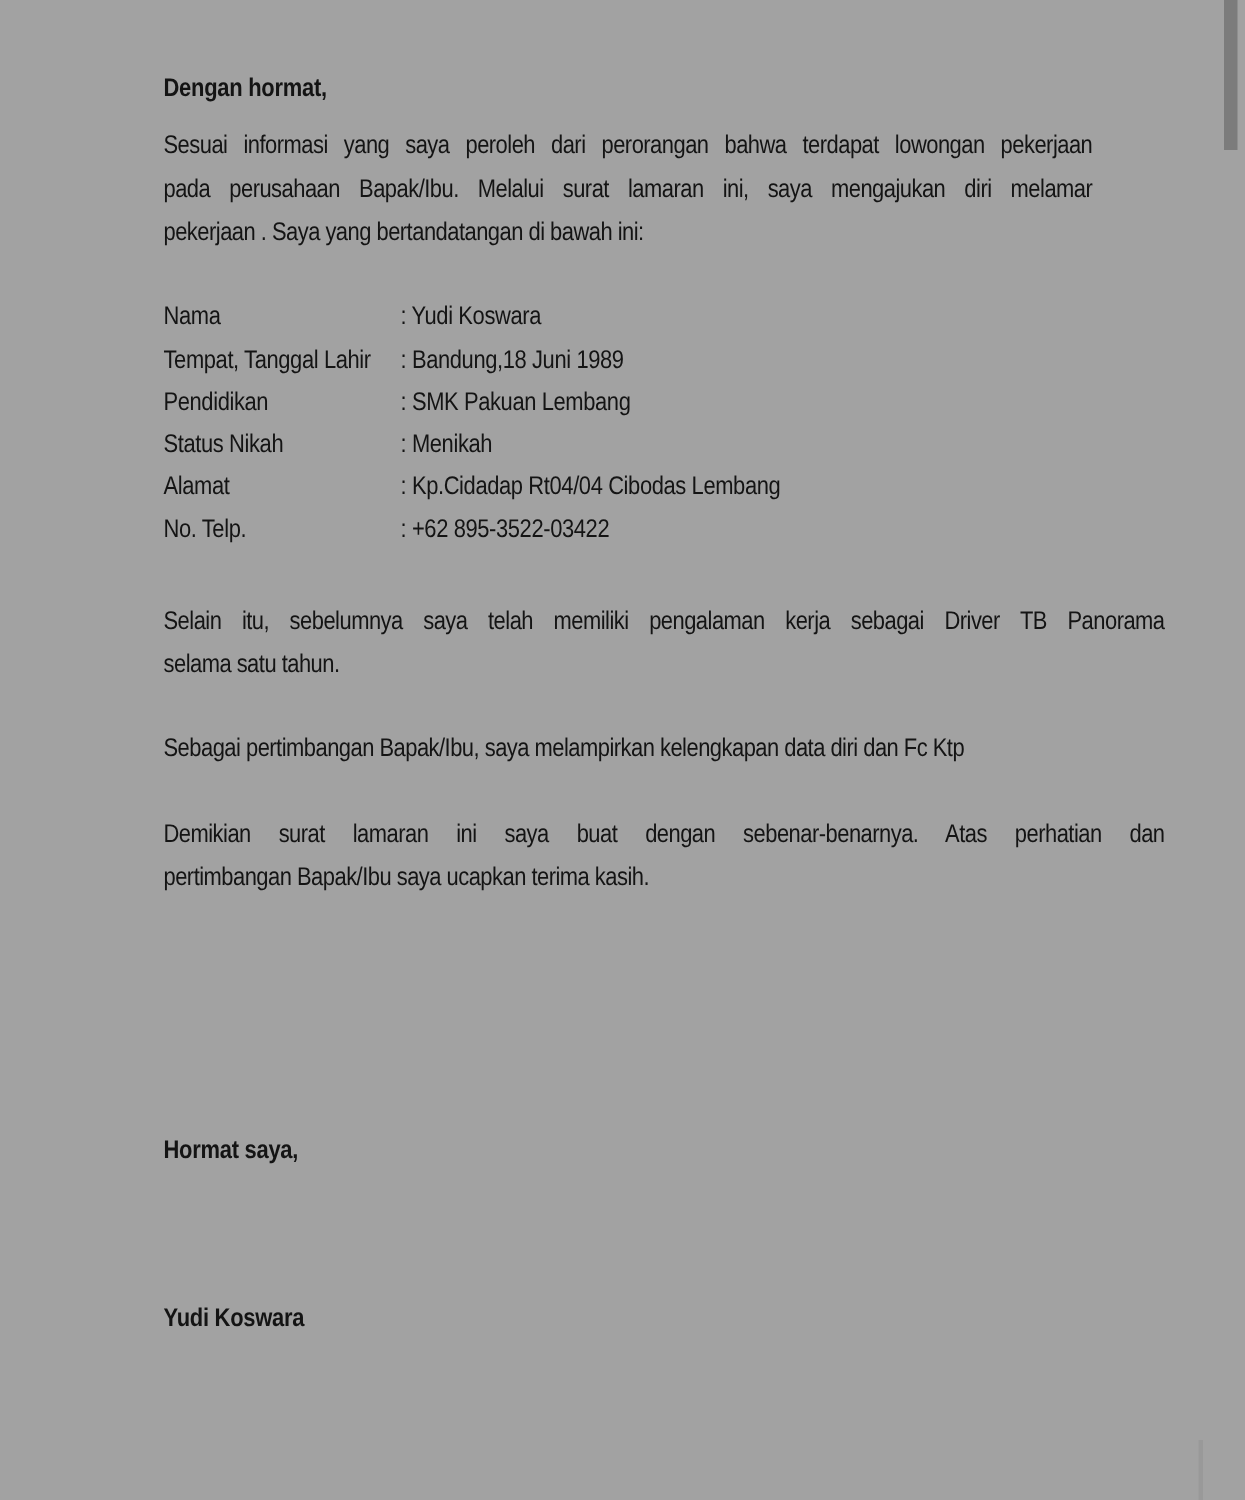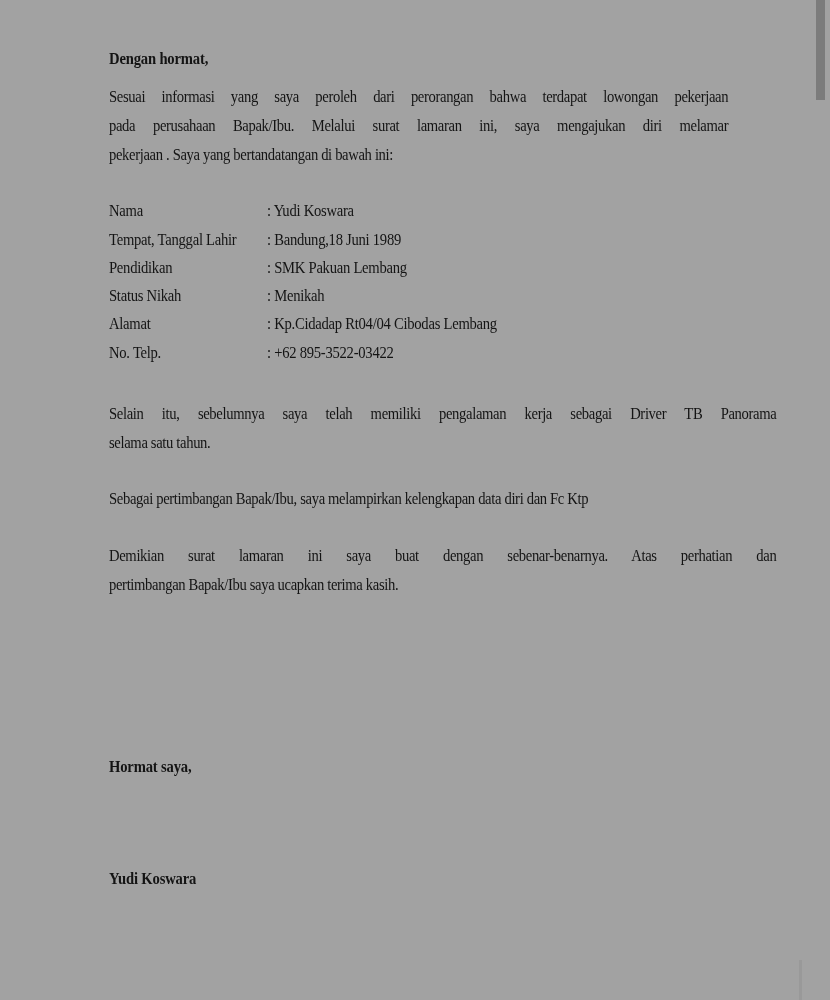--- a/index.html
+++ b/index.html
@@ -2,21 +2,21 @@
 <html><head>
 <meta charset="utf-8">
 <style>
   html, body { margin:0; padding:0; }
   body {
     width:830px; height:1000px; overflow:hidden; position:relative;
     background:#a2a2a2;
     font-family:"Liberation Sans", sans-serif;
     color:#141414;
   }
-  .page { position:absolute; left:0; top:0; width:800px; height:739px;font-family:Liberation Serif, serif; }
+  .page { position:absolute; left:0; top:0; width:800px; height:739px; }
   .t {
     position:absolute; left:109px; font-size:17px; letter-spacing:-0.4px;
     transform:scaleX(0.86); transform-origin:left top; white-space:nowrap;
   }
   .bold { font-weight:bold; letter-spacing:-0.2px; }
   .lbl { position:absolute; left:109px; font-size:17px; transform:scaleX(0.86); transform-origin:left top; white-space:nowrap; letter-spacing:-0.3px;}
   .val { position:absolute; left:267px; font-size:17px; transform:scaleX(0.86); transform-origin:left top; white-space:nowrap; letter-spacing:-0.3px;}
   .scrollbar-thumb { position:absolute; left:816px; top:0; width:9px; height:100px; background:#7c7c7c; }
   .scrollbar-bottom { position:absolute; left:799px; top:960px; width:3px; height:40px; background:#999; }
 </style>

